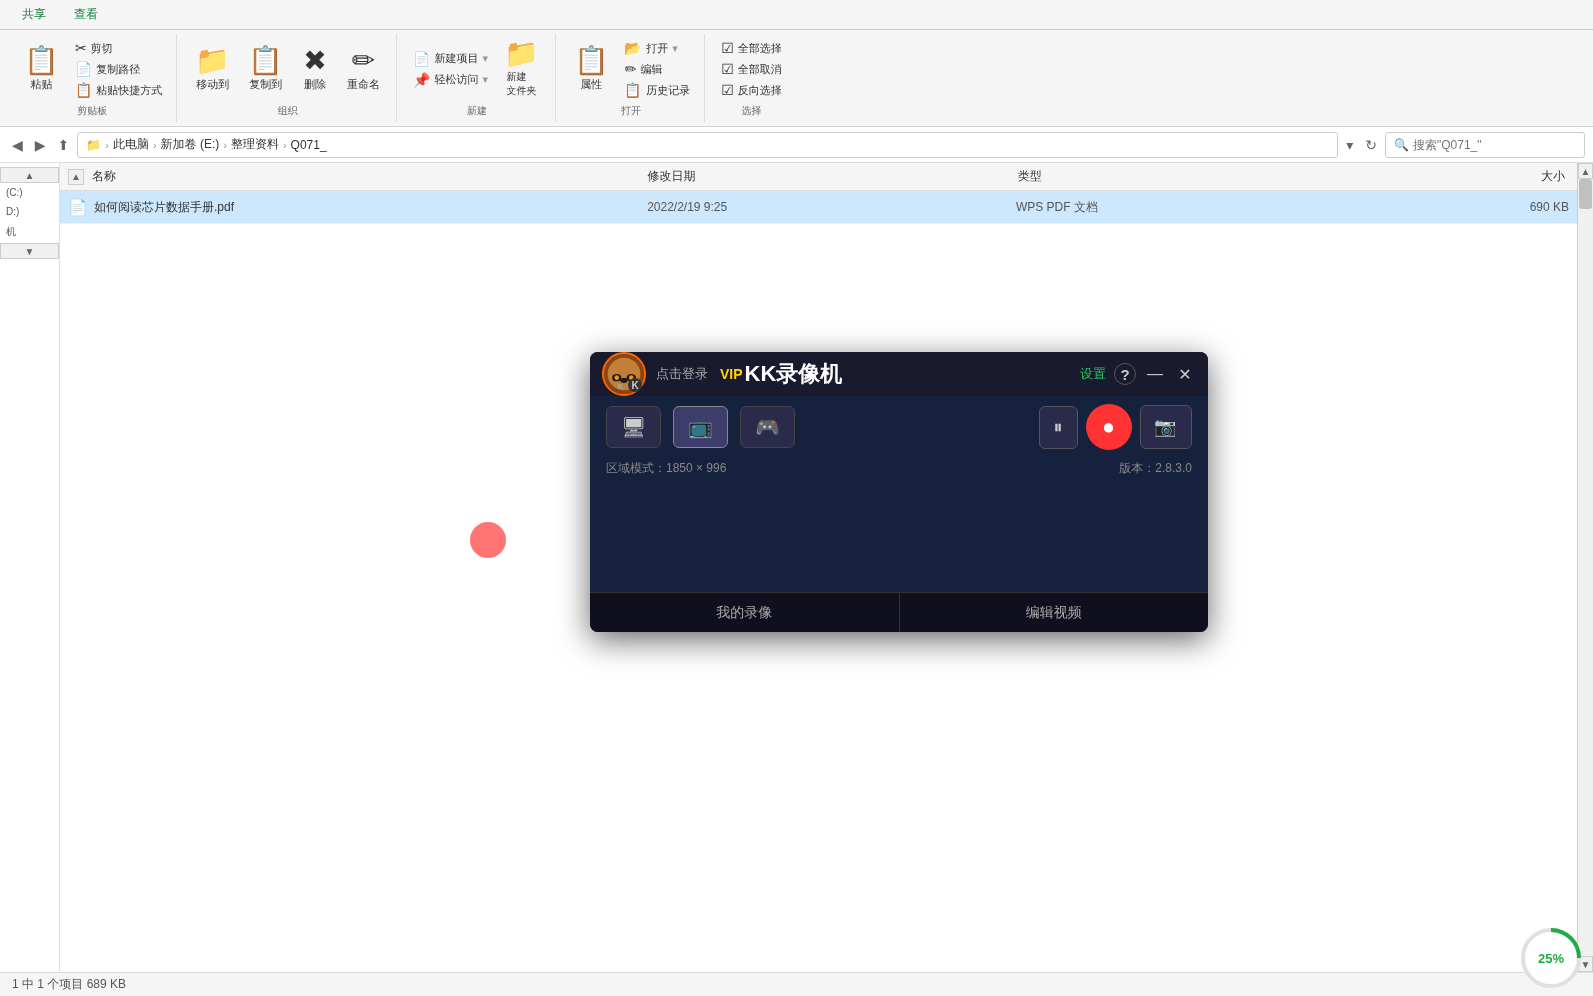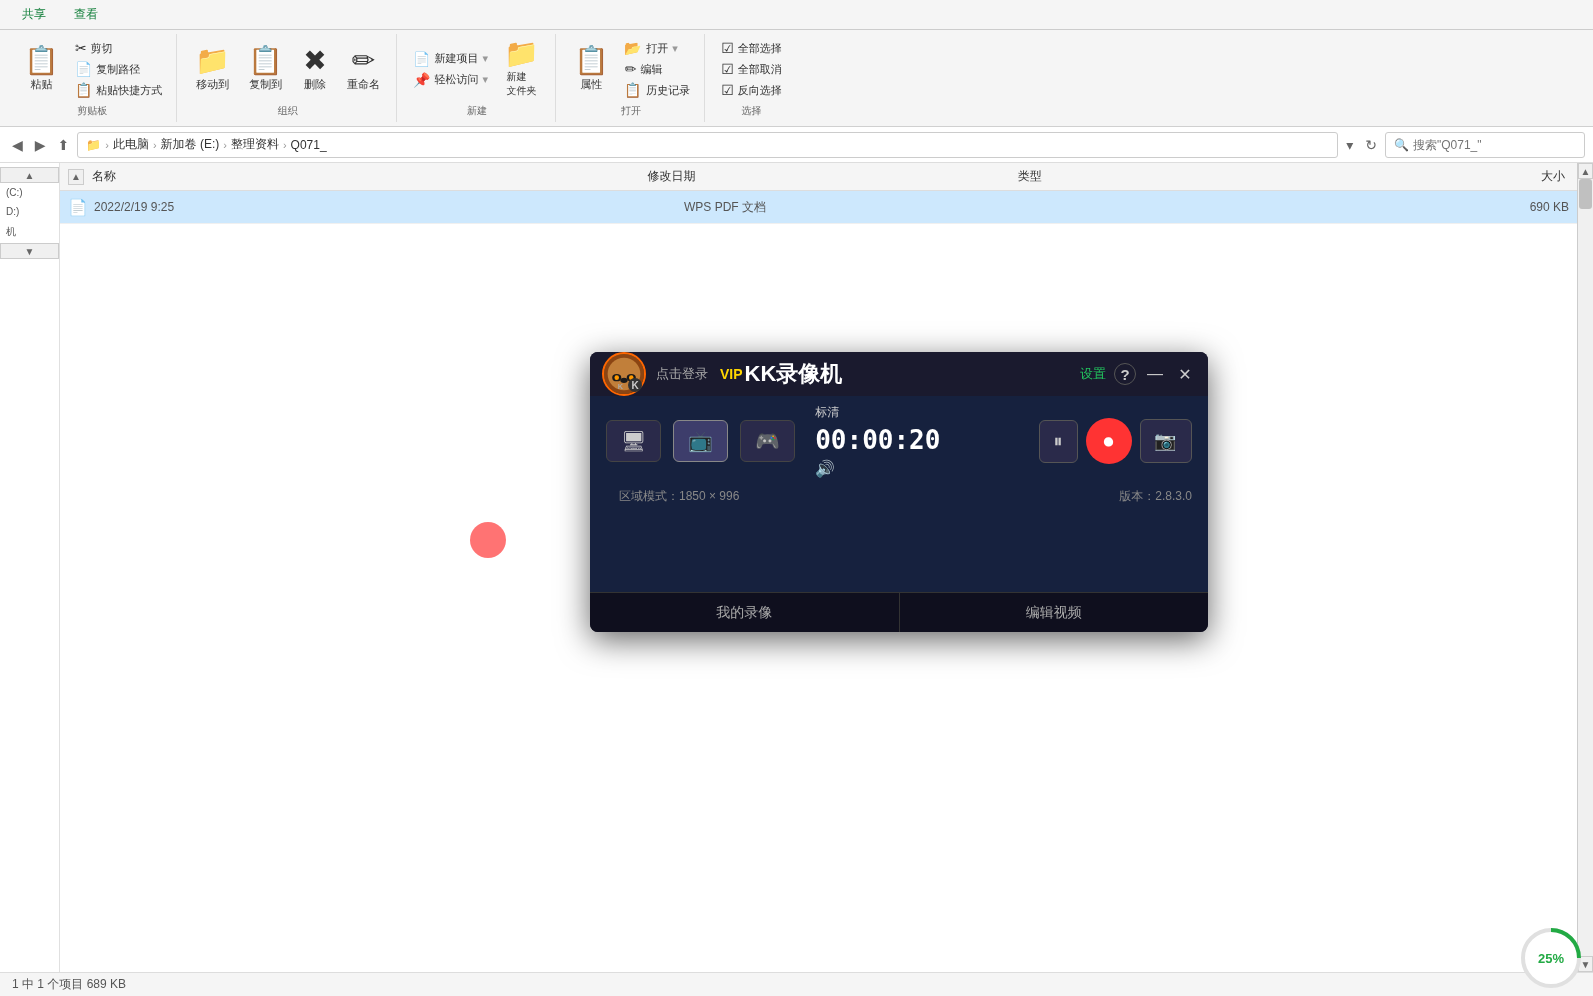--- a/index.html
+++ b/index.html
@@ -488,21 +488,20 @@
       font-size: 18px;
       display: flex;
       align-items: center;
       justify-content: center;
     }
 
     .kk-info-row {
       display: flex;
       align-items: center;
       justify-content: space-between;
-      margin-left: 13px;
     }
 
     .kk-region {
       color: #888;
       font-size: 12px;
     }
 
     .kk-version {
       color: #888;
       font-size: 12px;
@@ -786,20 +785,21 @@
           <span class="col-header-item">类型</span>
         </div>
         <div class="col-size">
           <span class="col-header-item">大小</span>
         </div>
       </div>
 
       <div class="file-list">
         <div class="file-row">
           <span class="file-icon" style="color:#d32f2f;">📄</span>
+          <div class="file-name">如何阅读芯片数据手册.pdf</div>
           <div class="file-date">2022/2/19 9:25</div>
           <div class="file-type">WPS PDF 文档</div>
           <div class="file-size">690 KB</div>
         </div>
       </div>
     </div>
 
     <div class="scroll-track">
       <div class="scroll-arrow">▲</div>
       <div class="scroll-thumb-area">
@@ -853,25 +853,20 @@
       <div class="kk-device-btn">
         <span>🖥</span>
       </div>
       <div class="kk-device-btn highlighted">
         <span>📺</span>
       </div>
       <div class="kk-device-btn">
         <span>🎮</span>
       </div>
 
-      <div class="kk-timer-section">
-        <span class="kk-quality">标清</span>
-        <span class="kk-timer">00:00:20</span>
-        <span class="kk-volume">🔊</span>
-      </div>
 
       <div class="kk-action-btns">
         <div class="kk-pause-btn">
           <span>⏸</span>
         </div>
         <div class="kk-record-btn">
           <span>⏺</span>
         </div>
         <div class="kk-snapshot-btn">
           <span>📷</span>

